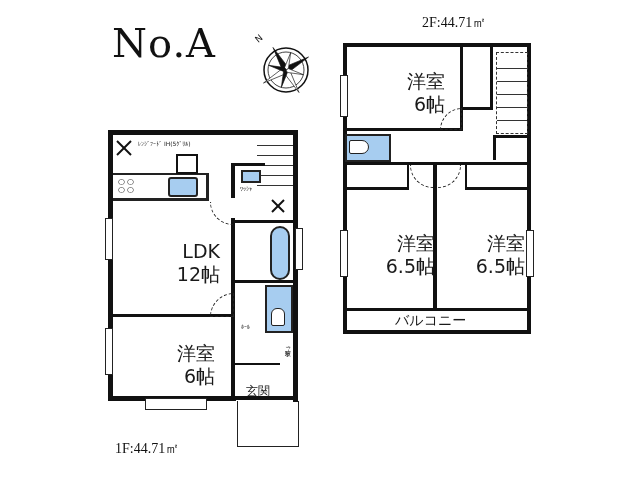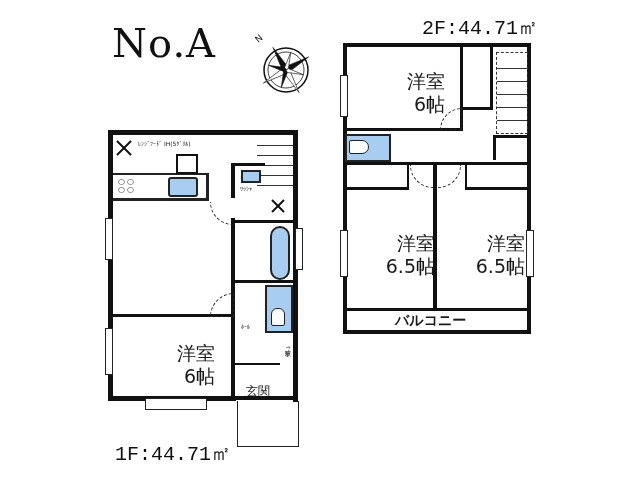--- a/index.html
+++ b/index.html
@@ -8,21 +8,21 @@
   .abs { position:absolute; }
   .wall { position:absolute; background:#111; }
   .thin { position:absolute; background:#222; }
   .room-label { position:absolute; text-align:right; font-family:"DejaVu Sans", sans-serif;
                 font-size:19px; line-height:23px; color:#1a1a1a; }
   .small-label { position:absolute; font-family:"DejaVu Sans", sans-serif; font-size:10px; color:#1a1a1a; text-align:center; }
   .tiny { position:absolute; font-family:"DejaVu Sans", sans-serif; font-size:6px; color:#222; }
   .blue { position:absolute; background:#a7cdf0; border:2px solid #222; }
   .door { position:absolute; border:1.5px dashed #222; border-radius:0 100% 0 0; }
   .title { position:absolute; font-family:"DejaVu Serif", serif; font-size:40px; letter-spacing:1px; }
-  .area { position:absolute; font-family:Liberation Mono, monospace; font-size:20px; }
+  .area { position:absolute; font-family:Liberation Serif, serif; font-size:14px; }
   .window { position:absolute; background:#fff; border:1px solid #222; }
   .stair-line { position:absolute; background:#333; height:1px; }
 </style>
 </head>
 <body>
 
 <div class="title" style="left:112px; top:20px;">No.A</div>
 
 <div class="abs" style="left:252px; top:30px; width:60px; height:66px;">
   <svg width="60" height="66" viewBox="0 0 60 66">
@@ -104,20 +104,22 @@
   <div class="small-label" style="left:146px; top:265px; font-size:12px;">玄関</div>
   <div class="abs" style="left:137px; top:283px; width:60px; height:45px; border:1.5px solid #222; border-top:none;"></div>
 
   <div class="window" style="left:5px; top:100px; width:6px; height:40px;"></div>
   <div class="window" style="left:5px; top:210px; width:6px; height:45px;"></div>
   <div class="window" style="left:45px; top:280px; width:60px; height:10px;"></div>
   <div class="window" style="left:195px; top:110px; width:6px; height:40px;"></div>
 </div>
 
 <div class="room-label" style="left:140px; top:240px; width:80px;">
+  <div>LDK</div>
+  <div>12帖</div>
 </div>
 <div class="room-label" style="left:135px; top:342px; width:80px;">
   <div>洋室</div>
   <div>6帖</div>
 </div>
 <div class="area" style="left:115px; top:440px;">1F:44.71㎡</div>
 
 <div class="abs" style="left:340px; top:40px; width:200px; height:300px;">
 
   <div class="wall" style="left:3px; top:3px; width:188px; height:4px;"></div>
@@ -166,16 +168,16 @@
   <div>6帖</div>
 </div>
 <div class="room-label" style="left:345px; top:232px; width:90px;">
   <div>洋室</div>
   <div>6.5帖</div>
 </div>
 <div class="room-label" style="left:435px; top:232px; width:90px;">
   <div>洋室</div>
   <div>6.5帖</div>
 </div>
-<div class="small-label" style="left:395px; top:312px; font-size:14px;font-weight:bold;">バルコニー</div>
+<div class="small-label" style="left:395px; top:312px; font-size:14px;">バルコニー</div>
 <div class="small-label" style="left:496px; top:140px;"></div>
 <div class="small-label" style="left:366px; top:173px;"></div>
 <div class="small-label" style="left:482px; top:173px;"></div>
 
 </body></html>

